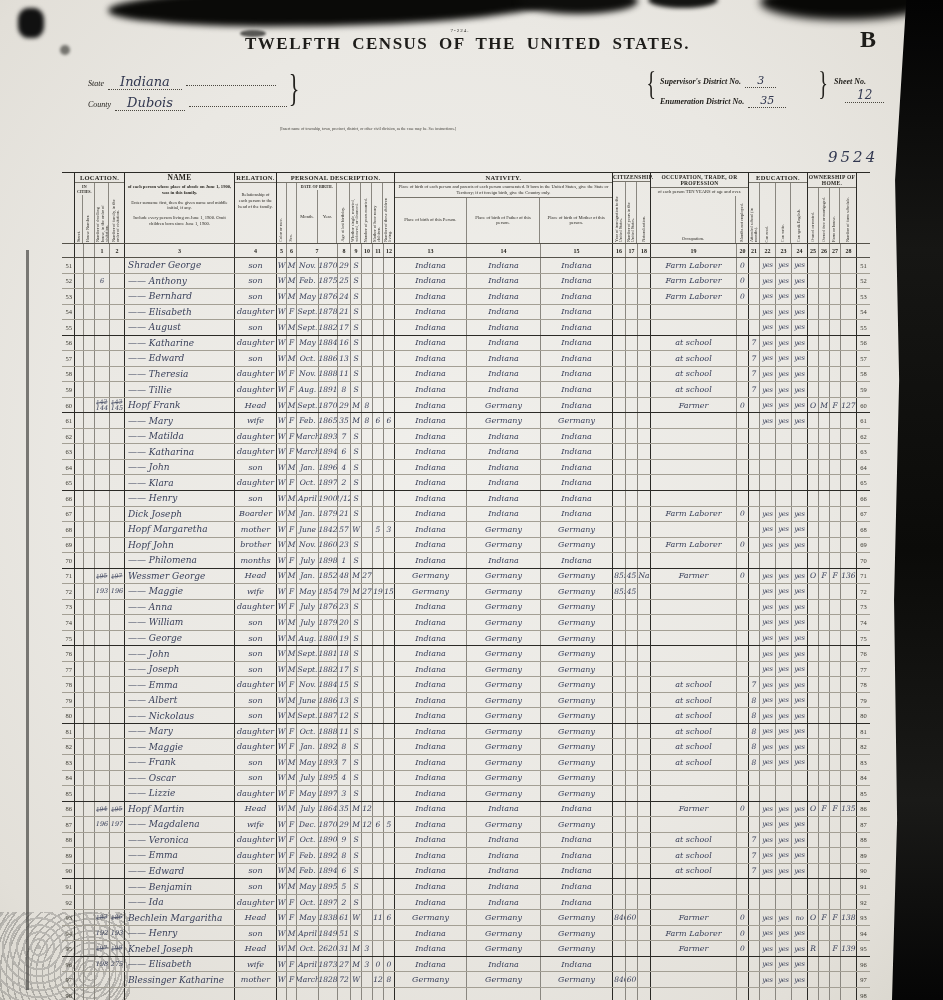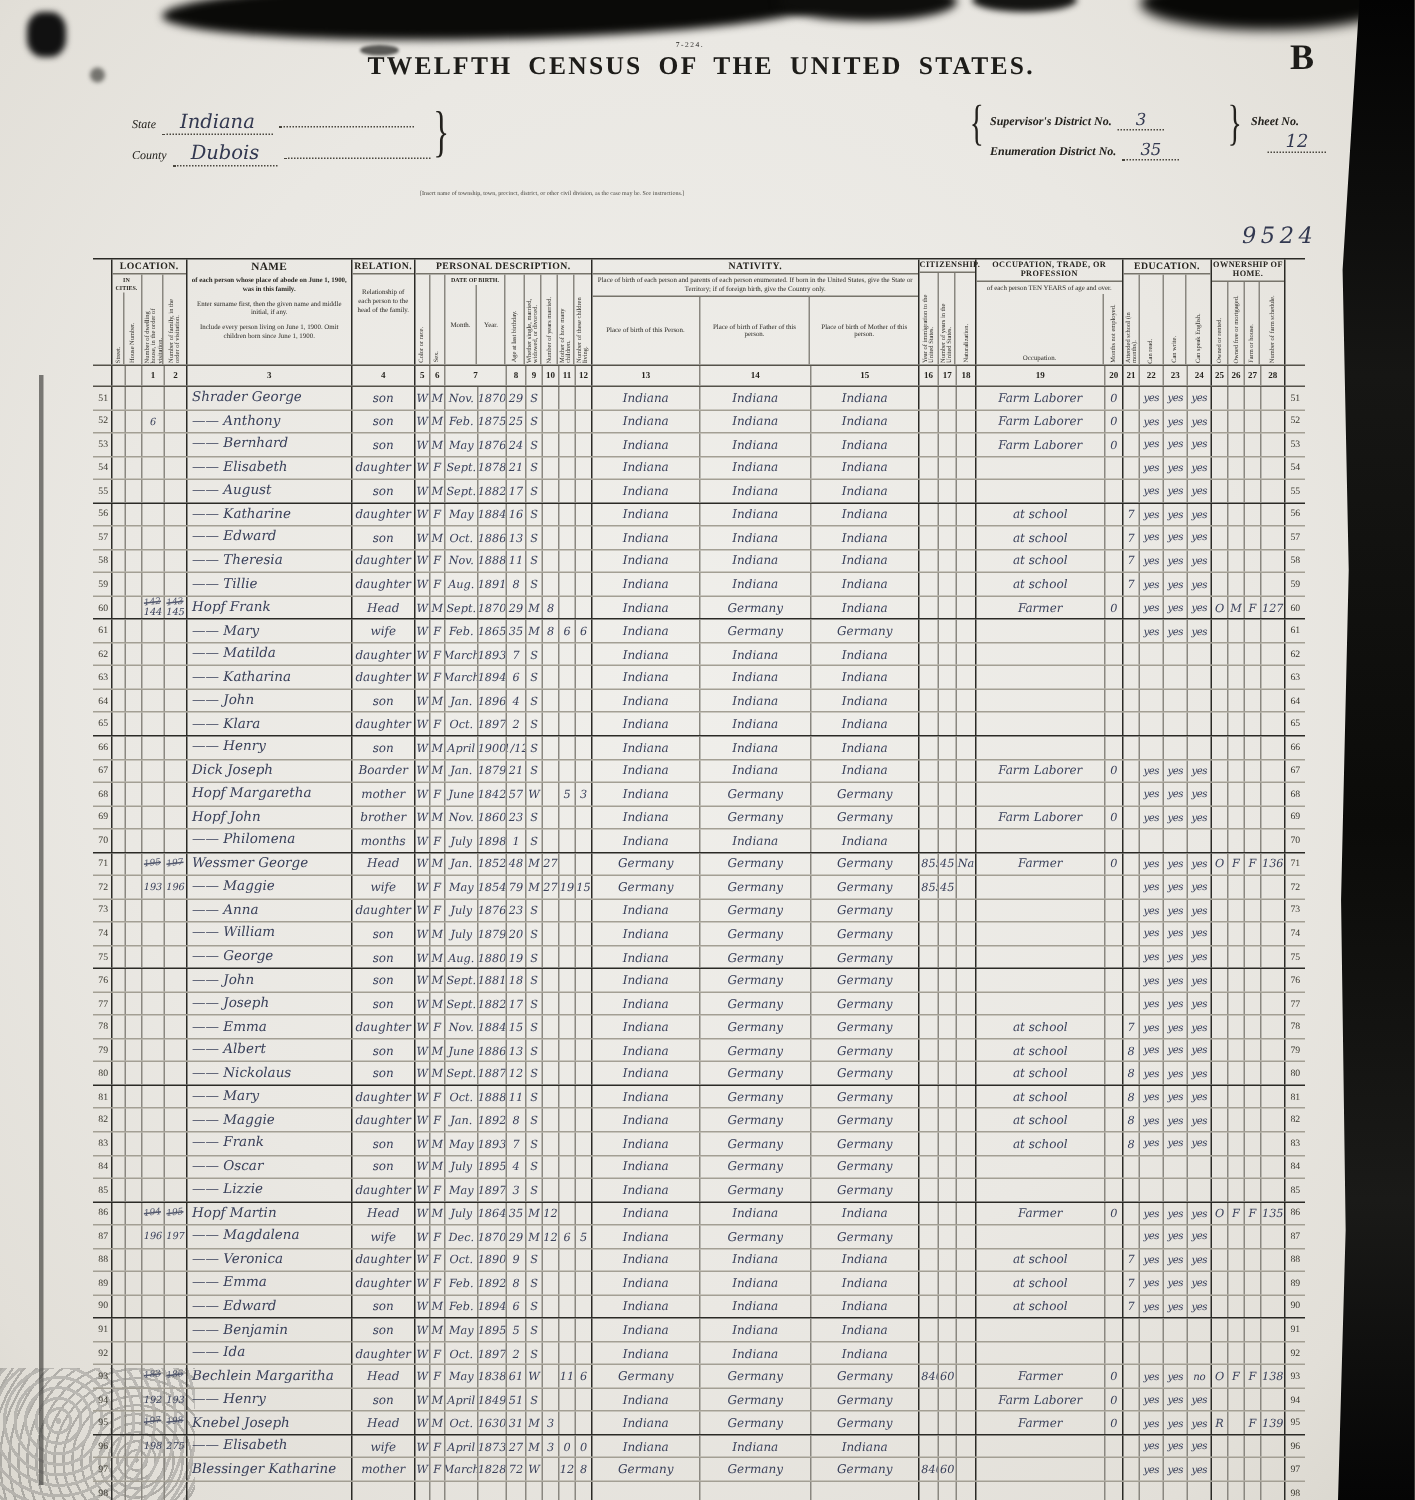--- a/index.html
+++ b/index.html
@@ -1904,21 +1904,21 @@
           <div class="dcell hRv" style="width: 15px; font-size: 6.5px;">
             <span class="xwrap">
               <span class="xout">198</span>
             </span>
           </div>
           <div class="dcell hRv namec" style="width: 110px;">Knebel Joseph</div>
           <div class="dcell hRv relc" style="width: 42px;">Head</div>
           <div class="dcell" style="width: 10px;">W</div>
           <div class="dcell" style="width: 10px;">M</div>
           <div class="dcell" style="width: 22px;">Oct.</div>
-          <div class="dcell" style="width: 19px;">1630</div>
+          <div class="dcell" style="width: 19px;">2620</div>
           <div class="dcell" style="width: 13px;">31</div>
           <div class="dcell" style="width: 11px;">M</div>
           <div class="dcell" style="width: 11px;">3</div>
           <div class="dcell" style="width: 11px;"></div>
           <div class="dcell hRv" style="width: 11px;"></div>
           <div class="dcell pobc" style="width: 72px;">Indiana</div>
           <div class="dcell pobc" style="width: 74px;">Germany</div>
           <div class="dcell hRv pobc" style="width: 72px;">Germany</div>
           <div class="dcell" style="width: 13px;"></div>
           <div class="dcell" style="width: 12px;"></div>

